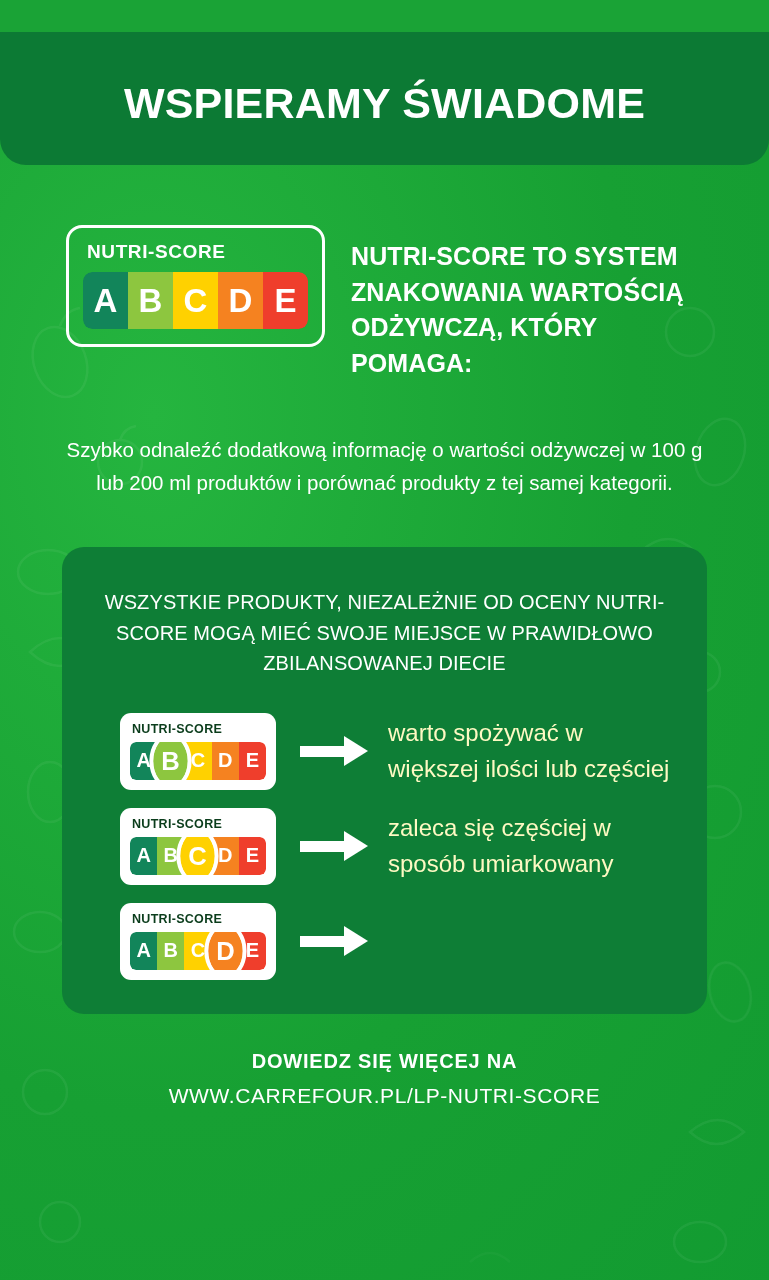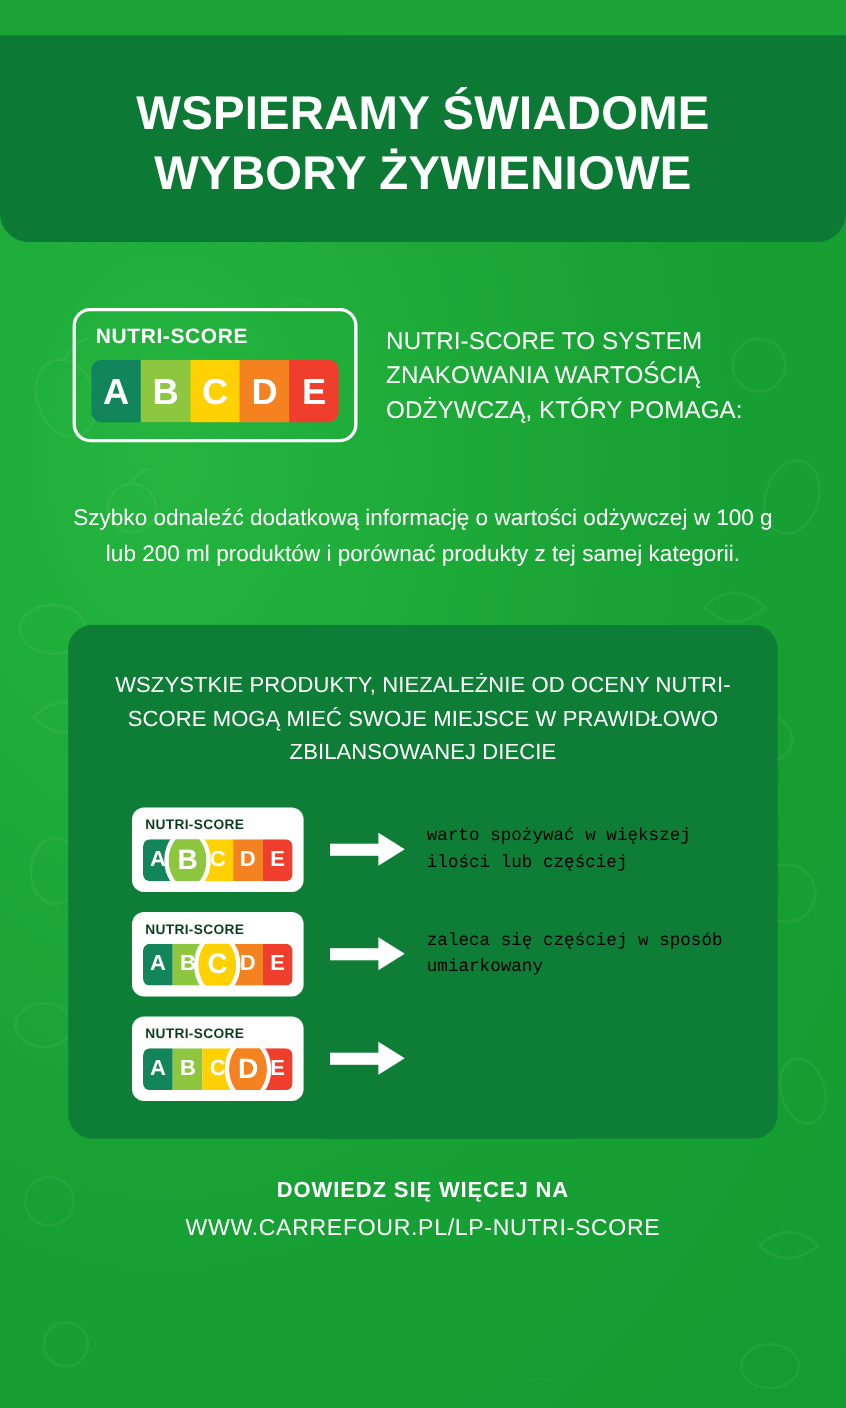--- a/index.html
+++ b/index.html
@@ -51,22 +51,22 @@
   
   .intro {
     position: relative;
     display: flex;
     align-items: flex-start;
     gap: 26px;
     padding: 60px 44px 0 66px;
   }
   .intro-text {
     color: #ffffff;
-    font-size: 22px;
-    font-weight: 400;
+    font-size: 25px;
+    font-weight: 700;
     line-height: 1.42;
     text-transform: uppercase;
     padding-top: 14px;
     letter-spacing: 0.1px;
   }
 
   
   .ns-badge {
     border: 3px solid #ffffff;
     border-radius: 16px;
@@ -186,24 +186,23 @@
   }
   .arrow .head {
     position: absolute;
     left: 44px; top: 0;
     width: 0; height: 0;
     border-top: 15px solid transparent;
     border-bottom: 15px solid transparent;
     border-left: 24px solid #ffffff;
   }
   .row-text {
-    color: #000000;
-    font-size: 16px;
+    color: #fef9c3;
+    font-size: 24px;
     line-height: 1.5;
-    font-family: Liberation Mono, monospace;
   }
 
   
   .footer {
     text-align: center;
     padding: 36px 20px 28px;
     color: #ffffff;
   }
   .footer .f1 {
     font-size: 20px;
@@ -245,21 +244,20 @@
       <circle cx="60" cy="1190" r="20"></circle>
       <ellipse cx="700" cy="1210" rx="26" ry="20"></ellipse>
       <path d="M250 250 q20 -18 40 0" opacity="0.5"></path>
       <path d="M470 1230 q20 -18 40 0" opacity="0.5"></path>
     </g>
   </svg>
 
   <div class="header">
     <h1>
       <span>WSPIERAMY ŚWIADOME</span>
-      <span class="l2">WYBORY ŻYWIENIOWE</span>
     </h1>
   </div>
 
   <div class="intro">
     <div class="ns-badge">
       <div class="ns-title">NUTRI-SCORE</div>
       <div class="ns-letters">
         <div class="cell" style="background:#12855a">A</div>
         <div class="cell" style="background:#8dc63f">B</div>
         <div class="cell" style="background:#ffd100">C</div>

